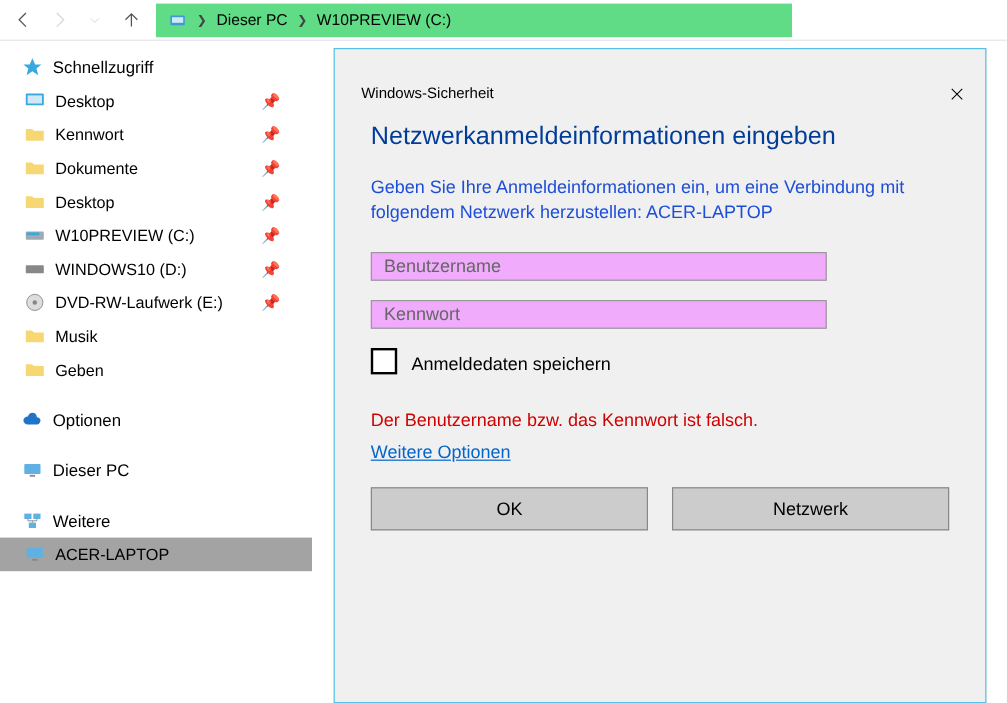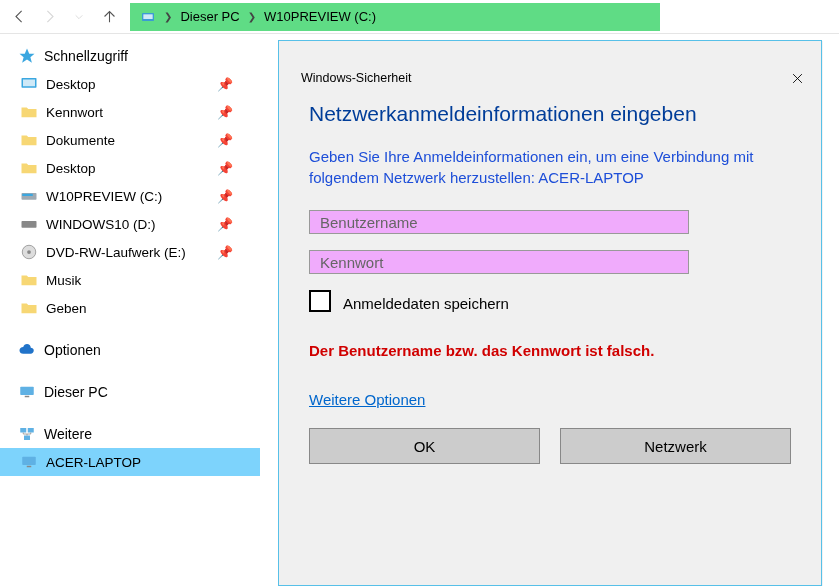--- a/index.html
+++ b/index.html
@@ -13,39 +13,39 @@
 .addr-wrap { flex: 1; display: flex; align-items: center; padding-left: 6px; height: 100%; }
 .addr-bar { display: flex; align-items: center; height: 28px; background: #5fdc85; flex: 1; max-width: 530px; padding: 0 4px; }
 .addr-seg { display: flex; align-items: center; gap: 4px; padding: 0 6px; color: #000; font-size: 13px; height: 100%; cursor: pointer; }
 .addr-sep { color: #444; font-size: 10px; padding: 0 2px; }
 
 
 .sidebar { position: absolute; left: 0; top: 34px; width: 260px; height: 552px; padding: 8px 0; overflow: hidden; }
 .tree-group { margin-bottom: 14px; }
 .tree-item { display: flex; align-items: center; height: 28px; padding-left: 18px; font-size: 13.5px; color: #000; cursor: pointer; gap: 8px; }
 .tree-item.sub { padding-left: 20px; }
-.tree-item.selected { background: #7dd3fc; padding-right: 10px; }
+.tree-item.selected { background: #a3a3a3; padding-right: 10px; }
 .tree-item .pin { margin-left: auto; color: #777; font-size: 13px; padding-right: 26px; }
 .icon { width: 18px; height: 18px; display: flex; align-items: center; justify-content: center; flex-shrink: 0; }
 .icon svg { width: 18px; height: 18px; }
 
 .tree-header { font-size: 14px; }
 
 
 .overlay { position: absolute; top: 40px; left: 278px; width: 544px; height: 546px; background: #f0f0f0; border: 1px solid #57c0e8; box-shadow: 1px 1px 0 rgba(0,0,0,0.05); }
 .dlg-title-row { display: flex; align-items: center; height: 36px; padding: 0 10px; margin-top: 19px; }
 .dlg-title-small { font-size: 12.5px; color: #000; padding-left: 12px; flex: 1; }
 .dlg-close { width: 28px; height: 28px; display: flex; align-items: center; justify-content: center; cursor: pointer; }
 .dlg-body { padding: 0 30px; }
 .dlg-h { font-size: 21px; color: #003d99; margin: 6px 0 20px; font-weight: 400; }
 .dlg-p { font-size: 15px; color: #1d4ed8; line-height: 1.4; margin-bottom: 22px; }
 .fld { width: 380px; height: 24px; background: #f0abfc; border: 1px solid #999; margin-bottom: 16px; padding: 0 10px; font-size: 15px; color: #666; display: flex; align-items: center; }
 .check-row { display: flex; align-items: flex-end; gap: 12px; font-size: 15px; margin-top: 12px; margin-bottom: 30px; }
 .checkbox { width: 22px; height: 22px; border: 2px solid #000; background: #fff; cursor: pointer; }
-.err { color: #d00000; font-size: 15px; margin-bottom: 32px; font-weight: bold; }
+.err { color: #d00000; font-size: 15px; margin-bottom: 10px; }
 .link { color: #0066cc; font-size: 15px; cursor: pointer; margin-bottom: 20px; text-decoration: underline; }
 .btn-row { display: flex; gap: 20px; }
 .dlg-btn { flex: 1; height: 36px; background: #ccc; border: 1px solid #888; font-size: 15px; cursor: pointer; display: flex; align-items: center; justify-content: center; }
 </style>
 </head>
 <body>
 
 <div class="topbar">
   <div class="nav-arrows">
     <div class="nav-btn">

